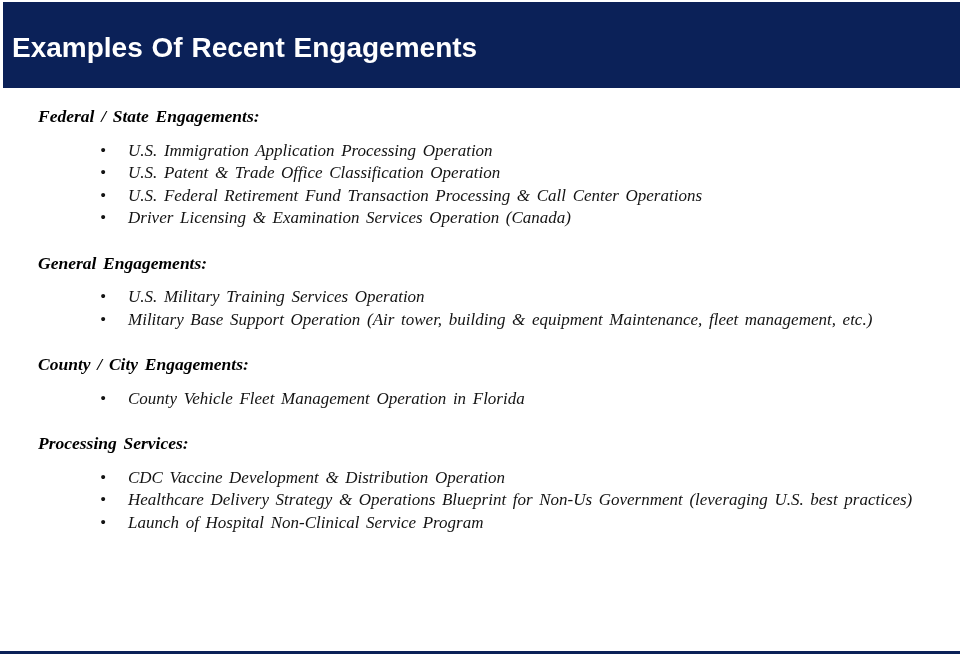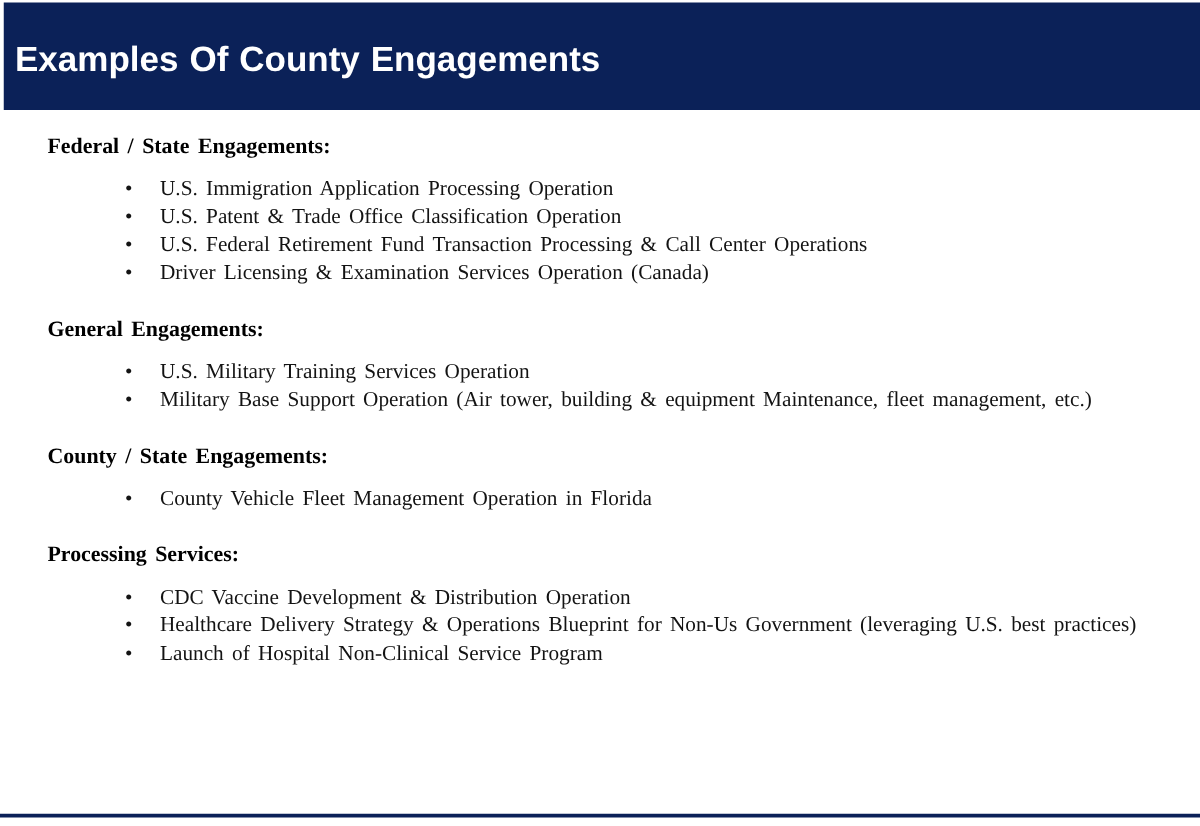--- a/index.html
+++ b/index.html
@@ -41,21 +41,21 @@
   .content {
     position: absolute;
     top: 88px;
     left: 0;
     right: 0;
     padding: 17px 20px 0 38px;
     font-size: 17px;
     line-height: 22.5px;
     word-spacing: 0.14em;
   }
-  .content section { margin: 0; }
+  .content section { margin: 0; font-style: italic; }
   .content section + section { margin-top: 22px; }
   .content h2 {
     margin: 0;
     font-size: 17.5px;
     font-weight: 700;
     color: #000000;
     line-height: 22.5px;
   }
   .content ul {
     list-style: none;
@@ -80,21 +80,21 @@
     height: 3px;
     background: var(--navy, #0b2158);
   }
 </style>
 </head>
 <body>
 
 <div class="slide" style="--navy: #0b2158; --bg: #ffffff; --text: #131313;">
 
   <header class="titlebar">
-    <h1>Examples Of County Engagements</h1>
+    <h1>Examples Of Recent Engagements</h1>
   </header>
 
   <main class="content">
 
     <section>
       <h2>Federal / State Engagements:</h2>
       <ul>
         <li>U.S. Immigration Application Processing Operation</li>
         <li>U.S. Patent &amp; Trade Office Classification Operation</li>
         <li>U.S. Federal Retirement Fund Transaction Processing &amp; Call Center Operations</li>
@@ -104,21 +104,21 @@
 
     <section>
       <h2>General Engagements:</h2>
       <ul>
         <li>U.S. Military Training Services Operation</li>
         <li>Military Base Support Operation (Air tower, building &amp; equipment Maintenance, fleet management, etc.)</li>
       </ul>
     </section>
 
     <section>
-      <h2>County / State Engagements:</h2>
+      <h2>County / City Engagements:</h2>
       <ul>
         <li>County Vehicle Fleet Management Operation in Florida</li>
       </ul>
     </section>
 
     <section>
       <h2>Processing Services:</h2>
       <ul>
         <li>CDC Vaccine Development &amp; Distribution Operation</li>
         <li>Healthcare Delivery Strategy &amp; Operations Blueprint for Non-Us Government (leveraging U.S. best practices)</li>

